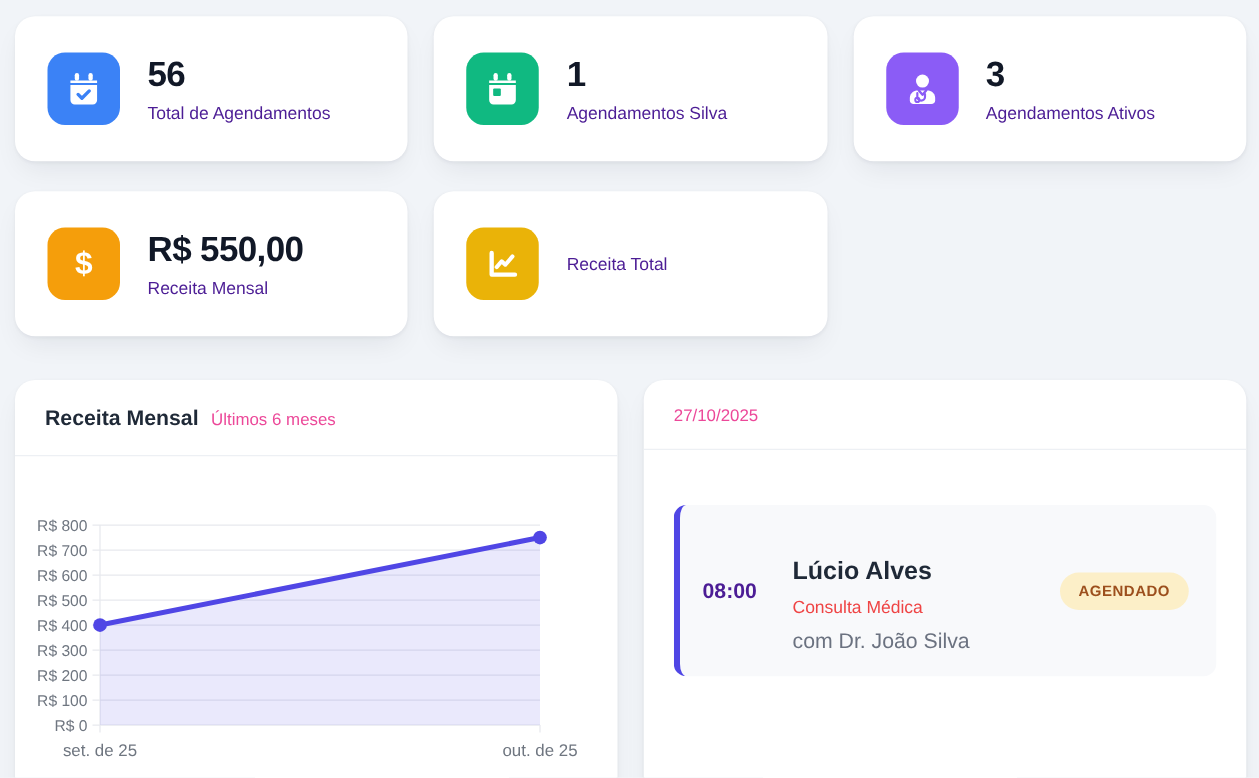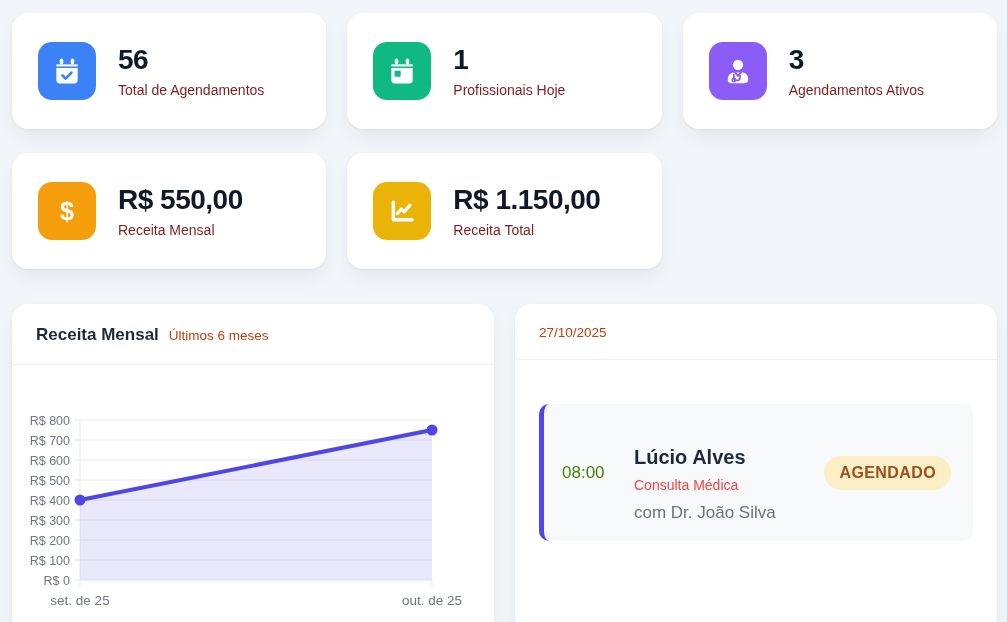--- a/index.html
+++ b/index.html
@@ -30,52 +30,52 @@
   .stat-icon {
     width:58px; height:58px;
     border-radius:14px;
     flex:0 0 58px;
     display:flex; align-items:center; justify-content:center;
   }
   .stat-value {
     font-size:28px; font-weight:700; color:#111827; line-height:1.15; margin-bottom:5px;
     letter-spacing:-0.5px;
   }
-  .stat-label { font-size:14px; color:#7f1d1d; }
+  .stat-label { font-size:14px; color:#4c1d95; }
 
   .panels { display:grid; grid-template-columns:1fr 1fr; gap:21px; }
   .panel { border-radius:16px; height:420px; }
   .panel-header {
     display:flex; align-items:baseline; gap:10px;
     padding:21px 24px 19px;
     border-bottom:1px solid #edf0f4;
   }
   .panel-title { font-size:17px; font-weight:700; color:#1f2937; }
-  .panel-subtitle { font-size:13.5px; color:#c2410c; }
+  .panel-subtitle { font-size:13.5px; color:#ec4899; }
 
   .chart-body { padding:21px 14px 0; }
   .chart-body svg text { font-family:"Liberation Sans", sans-serif; }
 
   .agenda-body { padding:44px 24px 24px; }
   .appointment {
     display:flex; align-items:center; gap:18px;
     background:#f8f9fb;
     border-left:5px solid #4f46e5;
     border-radius:10px;
     padding:18px 22px 18px 18px;
     min-height:110px;
   }
-  .appt-time { font-size:17px; font-weight:400; color:#4d7c0f; min-width:54px; }
+  .appt-time { font-size:17px; font-weight:700; color:#4c1d95; min-width:54px; }
   .appt-details { flex:1; }
   .appt-patient { font-size:20px; font-weight:700; color:#1f2937; margin-bottom:8px;margin-top:24px; }
   .appt-service { font-size:14px; color:#ef4444; margin-bottom:10px; }
   .appt-professional { font-size:17px; color:#6b7280; }
   .appt-badge {
     background:#fcefc8; color:#9c4f1d;
-    font-size:16px; font-weight:700; letter-spacing:.4px;
+    font-size:12px; font-weight:700; letter-spacing:.4px;
     padding:8px 15px; border-radius:999px; white-space:nowrap;
   }
 </style>
 </head>
 <body>
 
 <div class="container">
 
   <div class="grid3 row1">
 
@@ -100,21 +100,21 @@
         <svg width="32" height="32" viewBox="0 0 24 24">
           <rect x="6.6" y="2.6" width="2.6" height="4.6" rx="1.3" fill="#fff"></rect>
           <rect x="14.8" y="2.6" width="2.6" height="4.6" rx="1.3" fill="#fff"></rect>
           <path d="M4 7 h16 v1.6 H4 Z" fill="#fff"></path>
           <path d="M4 9.8 h16 v9 a2.6 2.6 0 0 1 -2.6 2.6 H6.6 A2.6 2.6 0 0 1 4 18.8 Z" fill="#fff"></path>
           <rect x="6.4" y="11.8" width="4.6" height="4.6" rx="0.6" fill="currentColor"></rect>
         </svg>
       </div>
       <div class="stat-text">
         <div class="stat-value">1</div>
-        <div class="stat-label">Profissionais Hoje</div>
+        <div class="stat-label">Agendamentos Silva</div>
       </div>
     </div>
 
     <div class="card stat-card">
       <div class="stat-icon" style="background: rgb(139, 92, 246); color: rgb(139, 92, 246);">
         <svg width="32" height="32" viewBox="0 0 24 24">
           <circle cx="12" cy="7.4" r="3.9" fill="#fff"></circle>
           <path d="M8.2 13.1 C5.9 13.7 4.4 15.4 4.4 17.6 L4.4 19 c0 1.3 1 2.1 2.3 2.1 h10.6 c1.3 0 2.3 -0.8 2.3 -2.1 l0 -1.4 c0 -2.2 -1.5 -3.9 -3.8 -4.5 Z" fill="#fff"></path>
           <path d="M9.8 13 L12 15.6 L14.2 13" fill="none" stroke="currentColor" stroke-width="1.4" stroke-linecap="round" stroke-linejoin="round"></path>
           <path d="M8.9 14.6 v2.2 a2.3 2.3 0 0 0 4.6 0 v-1.6" fill="none" stroke="currentColor" stroke-width="1.3" stroke-linecap="round"></path>
@@ -144,21 +144,20 @@
     </div>
 
     <div class="card stat-card">
       <div class="stat-icon" style="background: rgb(234, 179, 8); color: rgb(234, 179, 8);">
         <svg width="32" height="32" viewBox="0 0 24 24">
           <polyline points="5.5,5.5 5.5,18.5 19.5,18.5" fill="none" stroke="#fff" stroke-width="2.6" stroke-linecap="round" stroke-linejoin="round"></polyline>
           <polyline points="8.5,14 11.5,10.5 13.7,12.6 18,7.6" fill="none" stroke="#fff" stroke-width="2.4" stroke-linecap="round" stroke-linejoin="round"></polyline>
         </svg>
       </div>
       <div class="stat-text">
-        <div class="stat-value">R$ 1.150,00</div>
         <div class="stat-label">Receita Total</div>
       </div>
     </div>
 
     <div></div>
   </div>
 
   <div class="panels">
 
     <div class="card panel">

